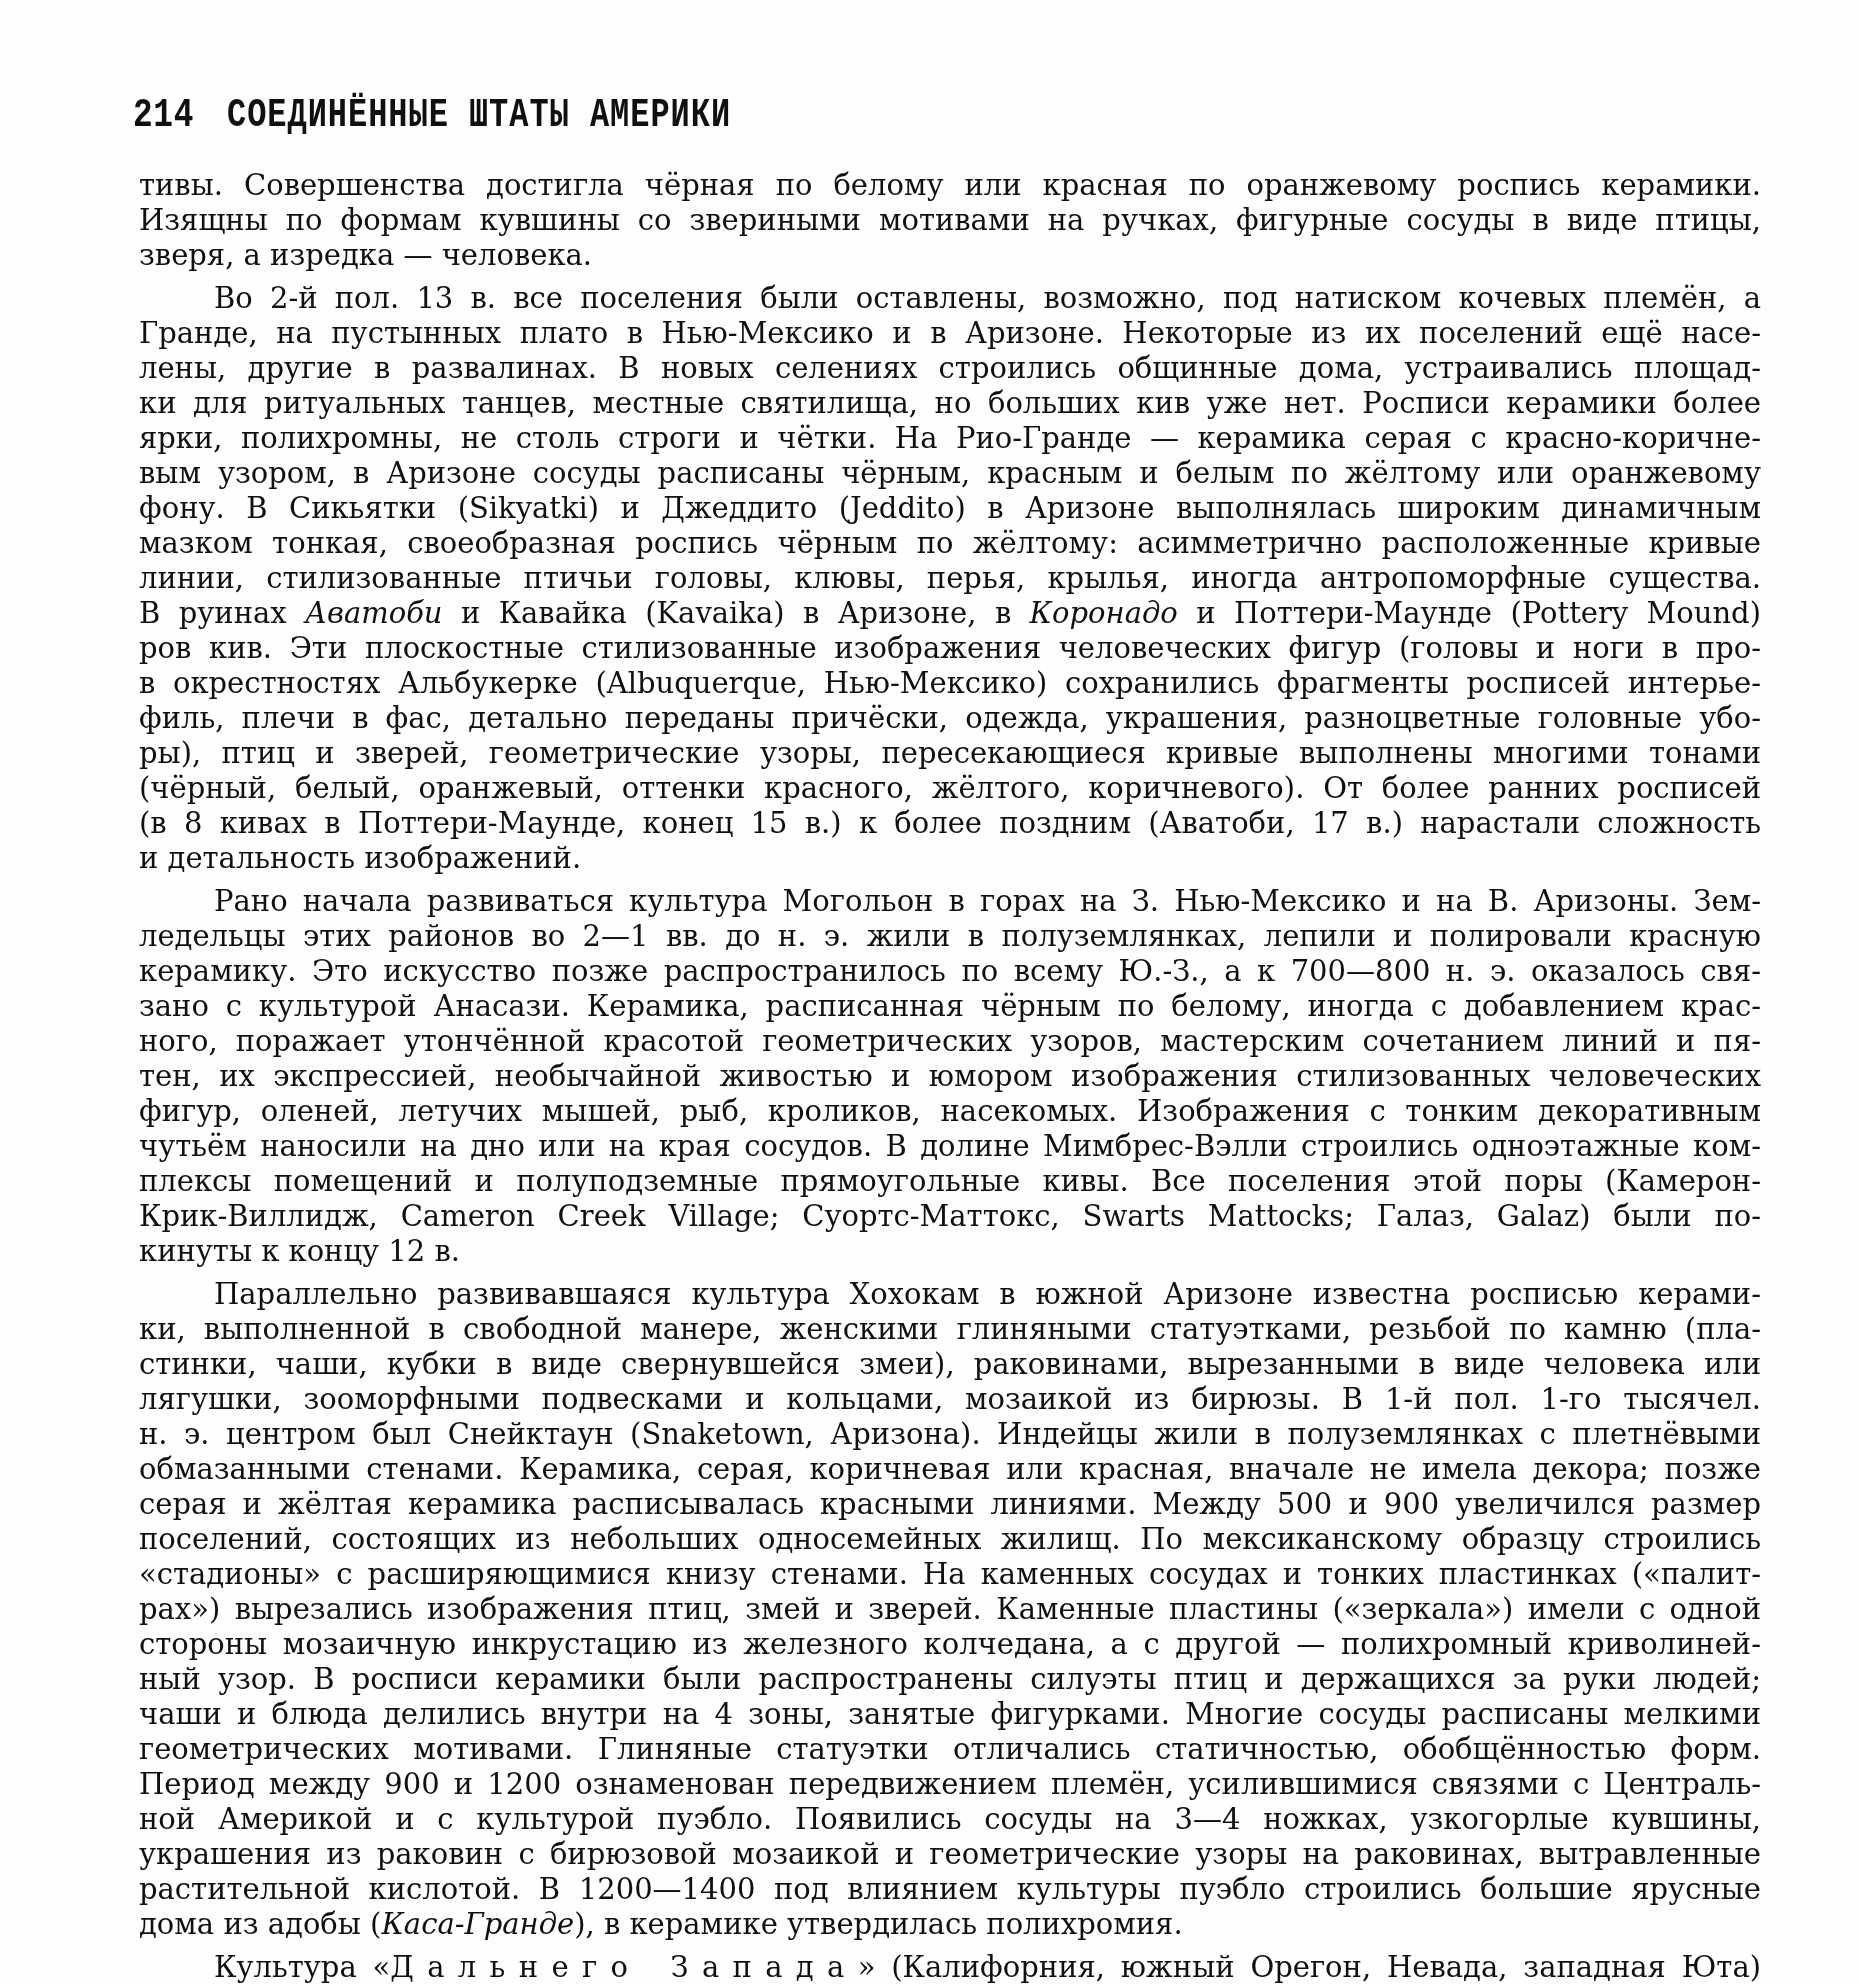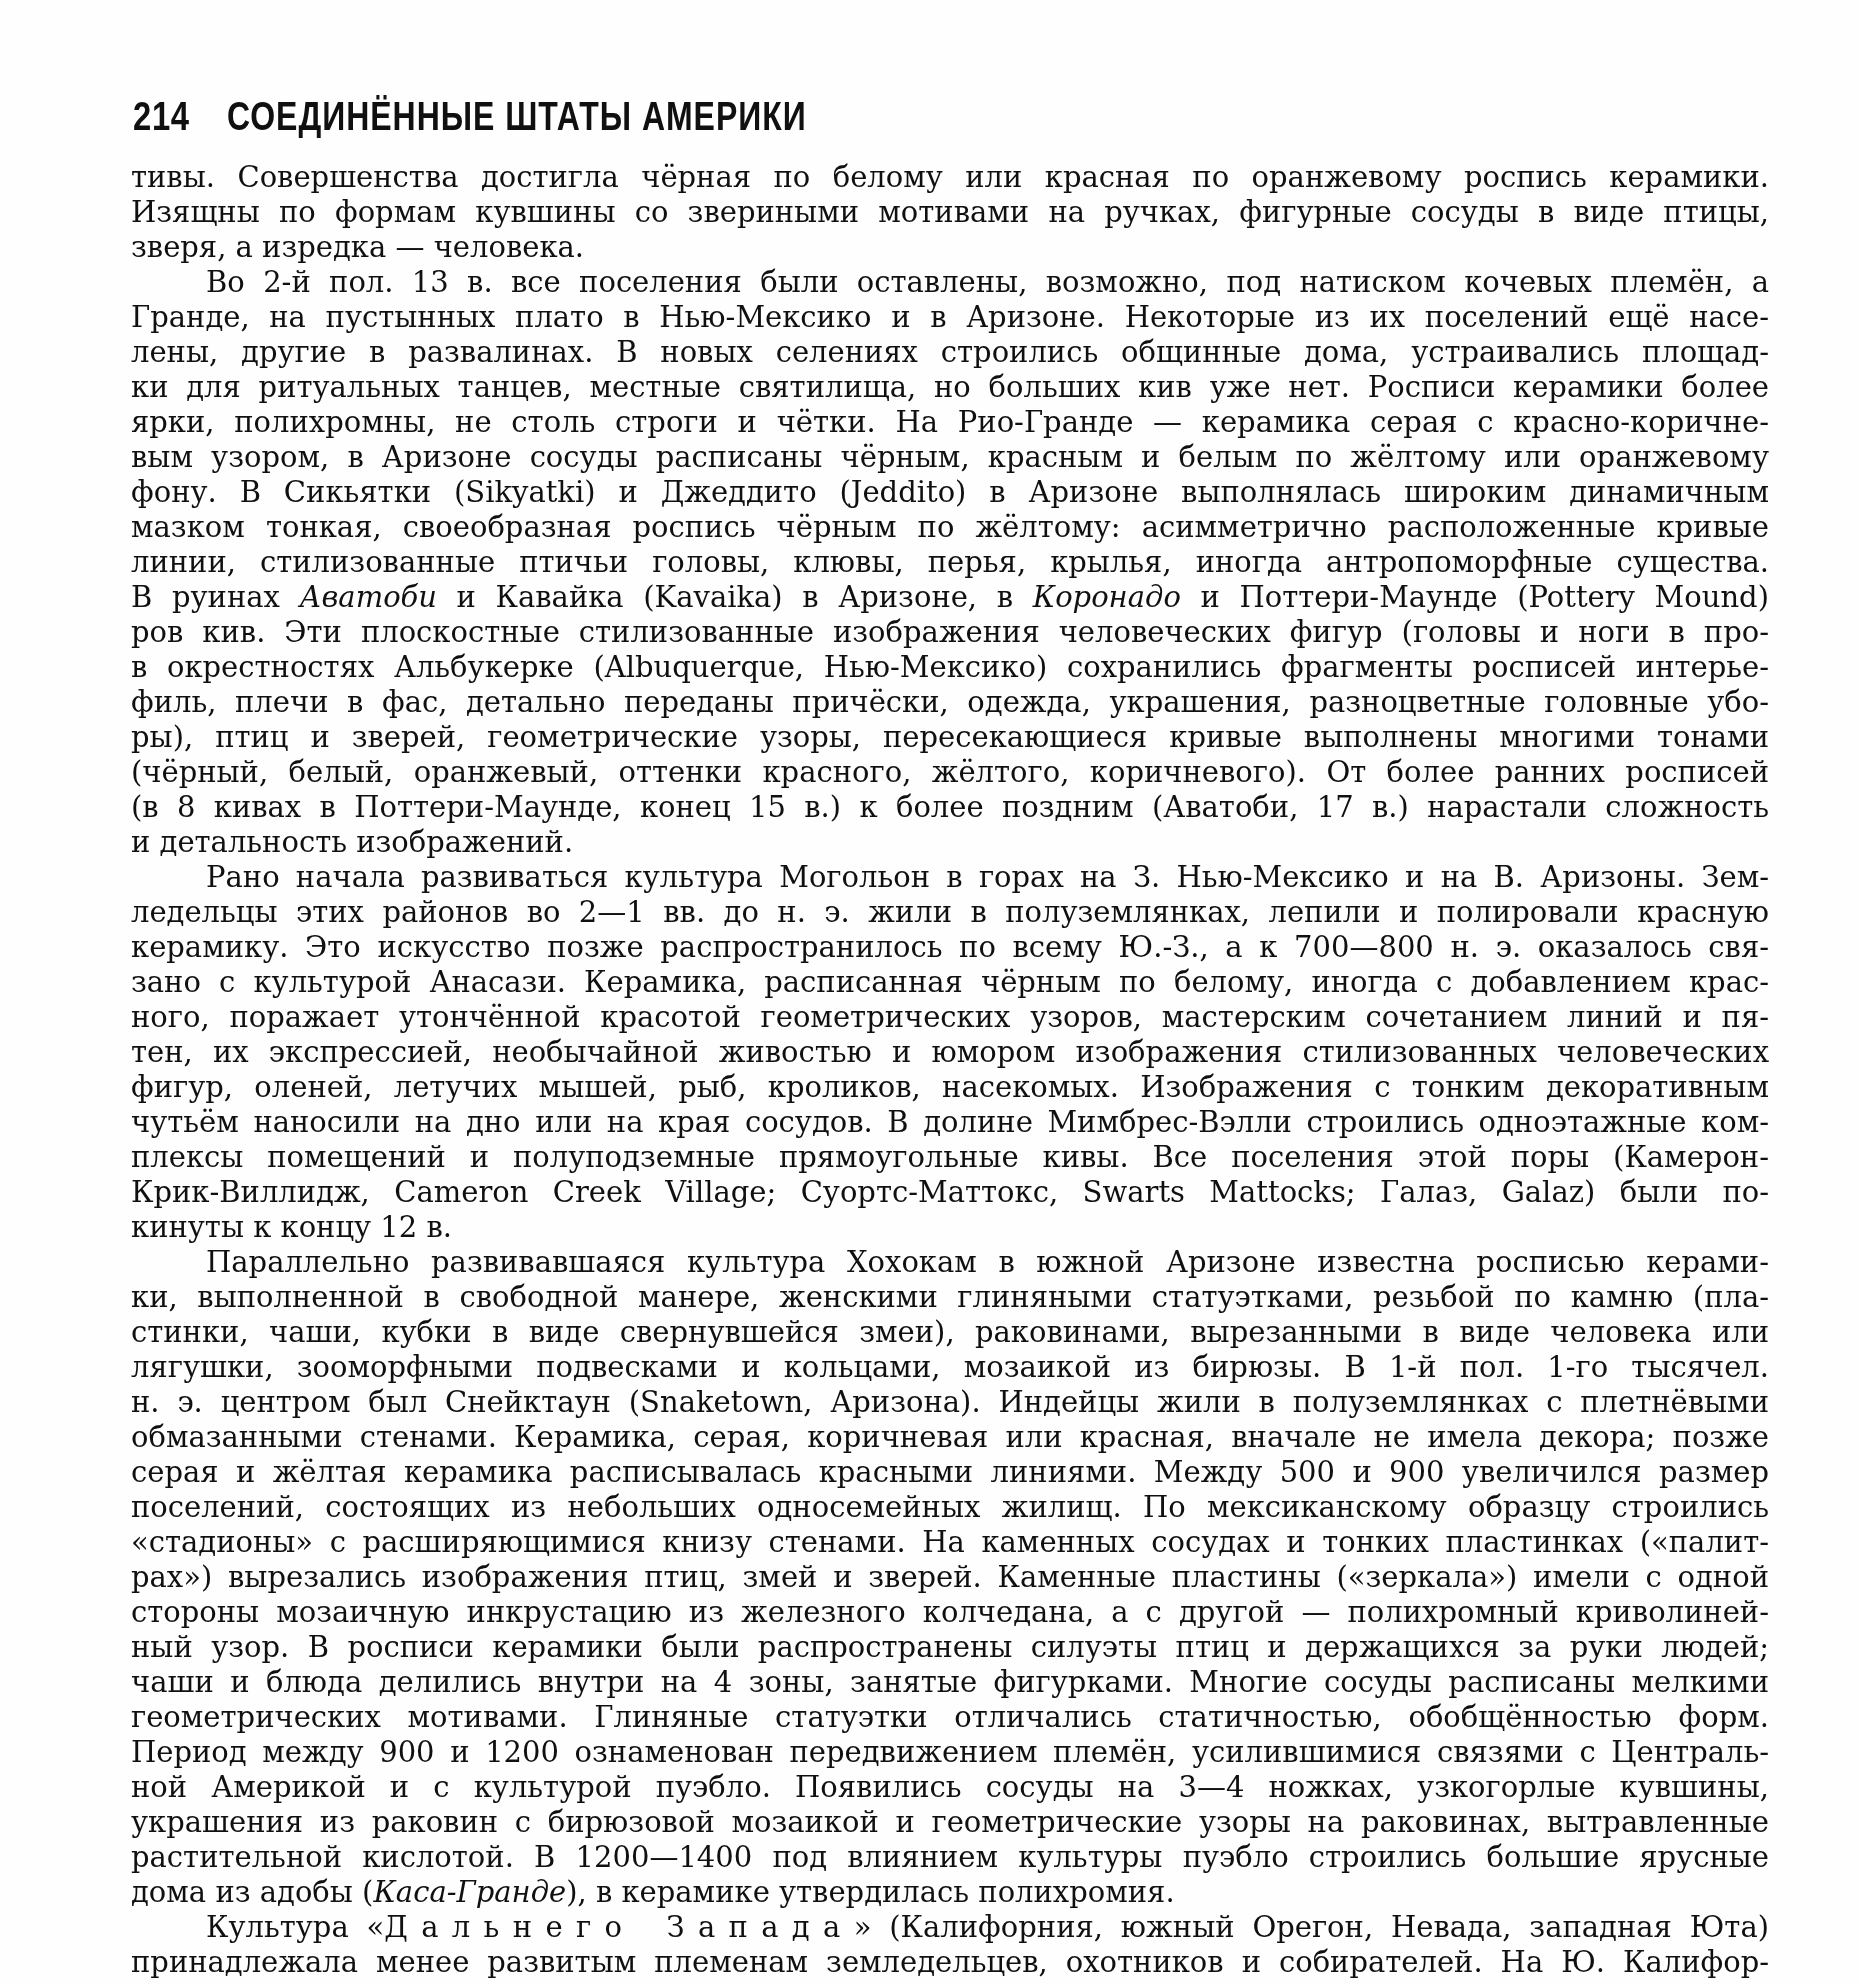--- a/index.html
+++ b/index.html
@@ -11,21 +11,21 @@
     position: relative;
     width: 1859px; height: 2376px;
     background: #fefefe;
     overflow: hidden;
     color: #101010;
     font-family: "DejaVu Serif", serif;
   }
   .running-head {
     position: absolute;
     top: 96px; left: 0; right: 0; height: 48px;
-    font-family: Liberation Sans, sans-serif;
+    font-family: Liberation Mono, monospace;
     font-weight: bold;
   }
   .page-num {
     position: absolute; left: 133px; top: 0;
     font-size: 40px; line-height: 40px;
     letter-spacing: 0.8px;
     transform: scaleX(0.82); transform-origin: 0 0;
   }
   .run-title {
     position: absolute; left: 227px; top: 0;
@@ -35,21 +35,21 @@
     white-space: nowrap;
   }
   .text-column {
     position: absolute;
     left: 131px; top: 160px;
     width: 1638px;
     font-size: 29px;
     line-height: 35px;
     letter-spacing: 0px;
   }
-  .para { margin: 0; padding: 0; }
+  .para { margin: 8px; padding: 0; }
   .line {
     height: 35px;
     overflow: hidden;
     text-align: justify;
     text-align-last: justify;
     white-space: normal;
   }
   .line.end { text-align-last: left; }
   .line.first { text-indent: 75px; }
   .line em { font-style: italic; }

